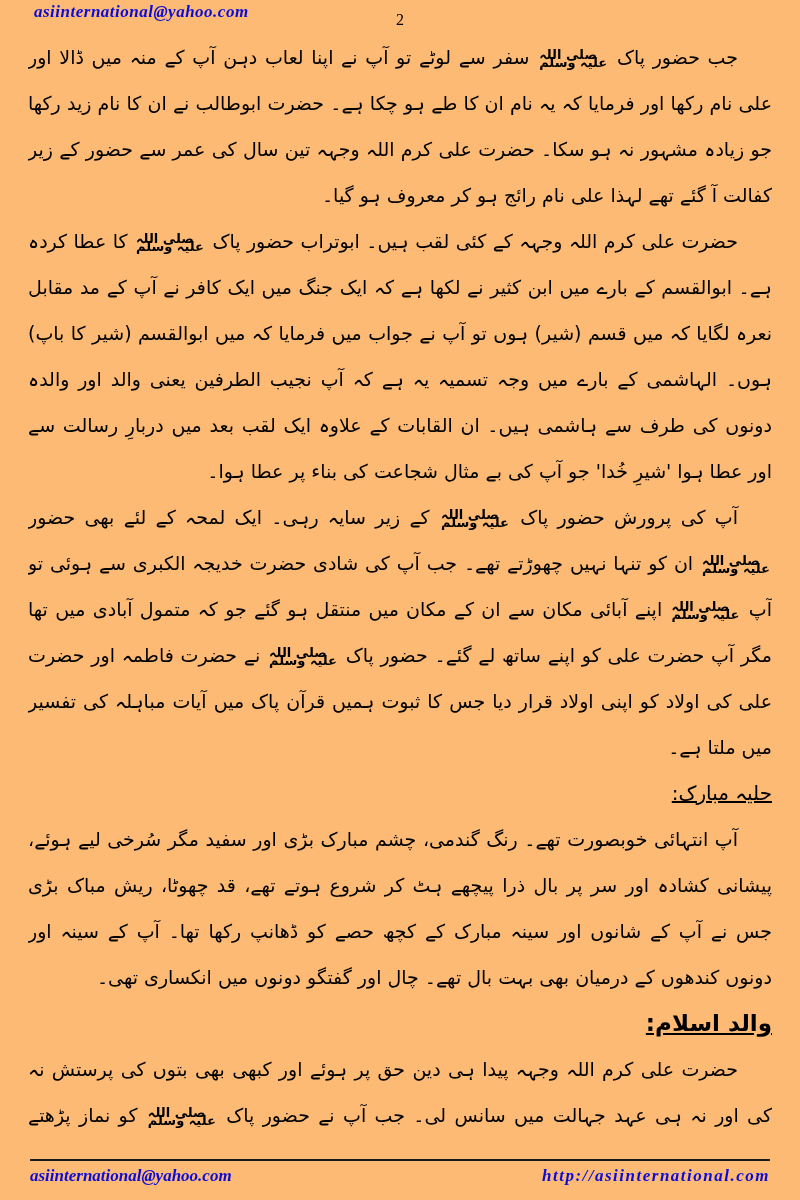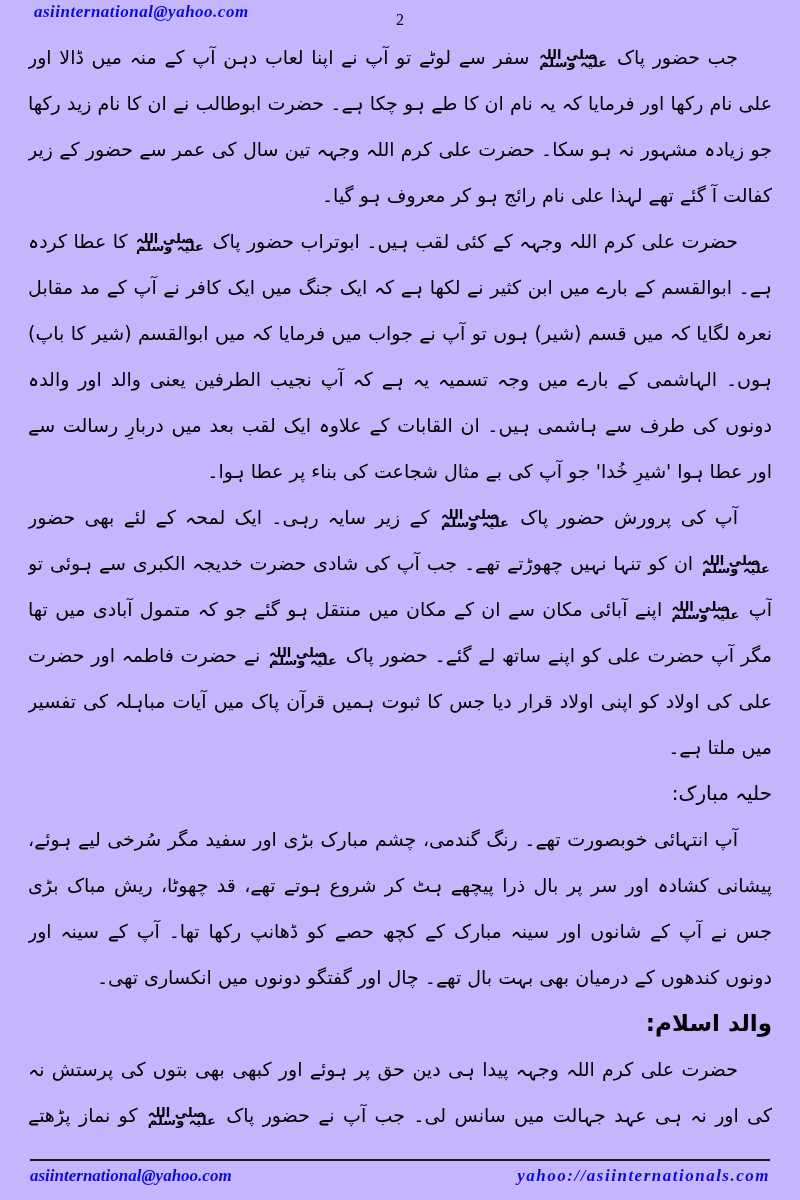--- a/index.html
+++ b/index.html
@@ -1,21 +1,21 @@
 <!DOCTYPE html>
 <html lang="ur"><head>
 <meta charset="utf-8">
 <style>
   * { box-sizing: border-box; margin: 0; padding: 0; }
   html, body { background: #ffffff; }
   .page {
     position: relative;
     width: 800px;
     height: 1200px;
-    background: #c4b5fd;
+    background: #fdba74;
     overflow: hidden;
     font-family: "DejaVu Sans", sans-serif;
   }
   .header-email {
     position: absolute;
     top: 2px;
     left: 34px;
     font-family: "Liberation Serif", serif;
     font-style: italic;
     font-weight: bold;
@@ -46,20 +46,21 @@
     font-size: 19px;
     line-height: 46px;
     color: #000000;
     overflow: hidden;
   }
   .body-text p.urdu { text-indent: 34px; }
   .section-heading {
     font-size: 20px;
     font-weight: normal;
     line-height: 46px;
+    text-decoration: underline;
   }
   .section-heading.big {
     font-size: 23px;
     font-weight: bold;
   }
   .saw {
     display: inline-block;
     font-size: 13px;
     line-height: 8px;
     text-align: left;
@@ -100,16 +101,16 @@
     <p class="urdu rich">حضرت علی کرم اللہ وجہہ کے کئی لقب ہیں۔ ابوتراب حضور پاک <span class="saw">صلی اللہ<br>علیہ وسلم</span> کا عطا کردہ ہے۔ ابوالقسم کے بارے میں ابن کثیر نے لکھا ہے کہ ایک جنگ میں ایک کافر نے آپ کے مد مقابل نعرہ لگایا کہ میں قسم (شیر) ہوں تو آپ نے جواب میں فرمایا کہ میں ابوالقسم (شیر کا باپ) ہوں۔ الہاشمی کے بارے میں وجہ تسمیہ یہ ہے کہ آپ نجیب الطرفین یعنی والد اور والدہ دونوں کی طرف سے ہاشمی ہیں۔ ان القابات کے علاوہ ایک لقب بعد میں دربارِ رسالت سے اور عطا ہوا 'شیرِ خُدا' جو آپ کی بے مثال شجاعت کی بناء پر عطا ہوا۔</p>
     <p class="urdu rich">آپ کی پرورش حضور پاک <span class="saw">صلی اللہ<br>علیہ وسلم</span> کے زیر سایہ رہی۔ ایک لمحہ کے لئے بھی حضور <span class="saw">صلی اللہ<br>علیہ وسلم</span> ان کو تنہا نہیں چھوڑتے تھے۔ جب آپ کی شادی حضرت خدیجہ الکبری سے ہوئی تو آپ <span class="saw">صلی اللہ<br>علیہ وسلم</span> اپنے آبائی مکان سے ان کے مکان میں منتقل ہو گئے جو کہ متمول آبادی میں تھا مگر آپ حضرت علی کو اپنے ساتھ لے گئے۔ حضور پاک <span class="saw">صلی اللہ<br>علیہ وسلم</span> نے حضرت فاطمہ اور حضرت علی کی اولاد کو اپنی اولاد قرار دیا جس کا ثبوت ہمیں قرآن پاک میں آیات مباہلہ کی تفسیر میں ملتا ہے۔</p>
     <p class="section-heading">حلیہ مبارک:</p>
     <p class="urdu rich">آپ انتہائی خوبصورت تھے۔ رنگ گندمی، چشم مبارک بڑی اور سفید مگر سُرخی لیے ہوئے، پیشانی کشادہ اور سر پر بال ذرا پیچھے ہٹ کر شروع ہوتے تھے، قد چھوٹا، ریش مباک بڑی جس نے آپ کے شانوں اور سینہ مبارک کے کچھ حصے کو ڈھانپ رکھا تھا۔ آپ کے سینہ اور دونوں کندھوں کے درمیان بھی بہت بال تھے۔ چال اور گفتگو دونوں میں انکساری تھی۔</p>
     <p class="section-heading big">والد اسلام:</p>
     <p class="urdu rich">حضرت علی کرم اللہ وجہہ پیدا ہی دین حق پر ہوئے اور کبھی بھی بتوں کی پرستش نہ کی اور نہ ہی عہد جہالت میں سانس لی۔ جب آپ نے حضور پاک <span class="saw">صلی اللہ<br>علیہ وسلم</span> کو نماز پڑھتے دیکھا تو پوچھا کہ آپ کیا کر رہے ہیں۔ یہ وہ وقت تھا کہ ابھی حضور پاک <span class="saw">صلی اللہ<br>علیہ وسلم</span> کو تبلیغ کا حکم نہیں ہوا تھا۔ پہلی وحی نازل ہو چکی تھی۔ جس کی تصدیق حضرت خدیجہ اور حضرت ورقہ بن نوفل نے کی۔ حضرت علی نے جب ان دونوں کو عبادت کرتے ہوئے دیکھا تو سوال کیا کہ آپ یہ کیا کر رہے ہیں۔ اس پر حضور پاک  نے آپ کو بتایا کہ مجھے اللہ کی طرف سے نبی مبعوث کیا گیا ہے اور ہم اُس کی عبادت کر رہے ہیں۔ آپ نے فرمایا میں بھی ایمان لاتا ہوں۔ حضور پاک  نے فرمایا کہ پہلے اپنے والد محترم سے پوچھ لو مگر ساتھ ہی ہدایت فرما دی کہ کسی اور سے اس کا ذکر نہ کرنا۔ یہ حضرت علی کرم اللہ وجہہ کی پہلی خواہش تھی جس کی قبولیت کو حضور  نے مشروط فرمایا ورنہ جب سے حضرت علی کرم اللہ وجہہ آپ  کی کفالت میں آئے تھے آپ ان کی ہر خواہش پوری فرماتے تھے۔ اس طرح وہ تیسرے فرد تھے جو اہلِ ایمان میں شامل ہوئے۔</p>
   </div>
 
   <div class="footer">
     <span class="email">asiinternational@yahoo.com</span>
-    <span class="site">yahoo://asiinternationals.com</span>
+    <span class="site">http://asiinternational.com</span>
   </div>
 
 </div>
 
 </body></html>

